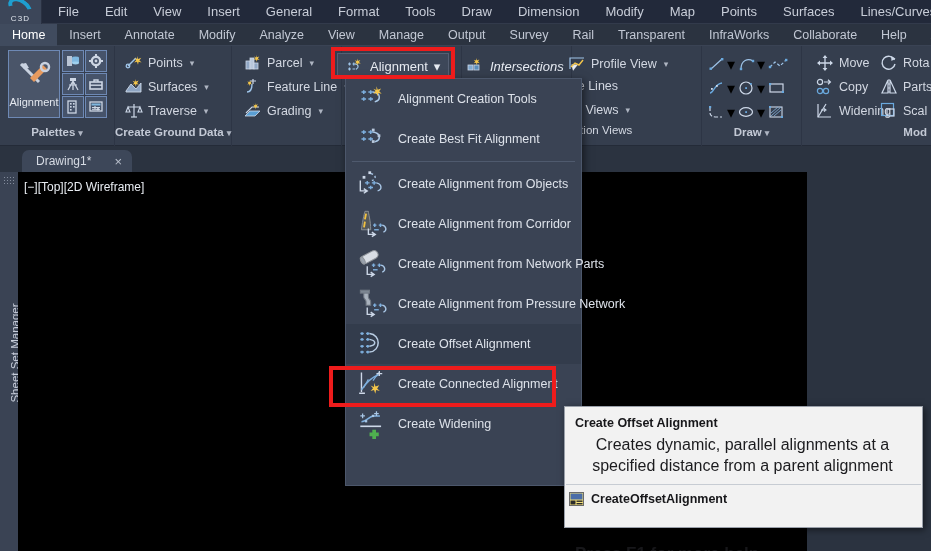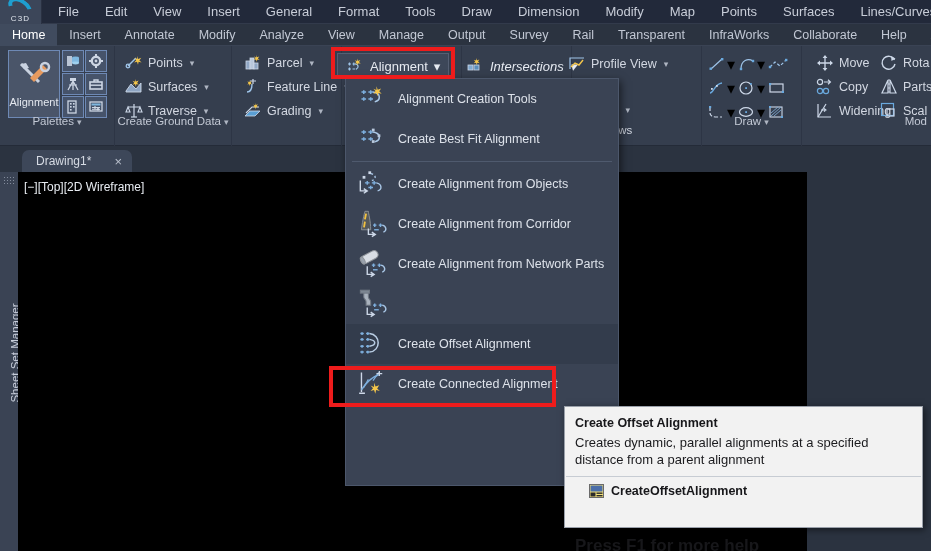--- a/index.html
+++ b/index.html
@@ -55,22 +55,22 @@
   .ribbon {
     position: absolute; left: 0; top: 46px; width: 931px; height: 100px;
     background: #353e4e;
     border-bottom: 1px solid #242b38;
   }
   .panel {
     position: absolute; top: 0; height: 100px;
     border-right: 1px solid #2d3545;
   }
   .panel-title {
-    position: absolute; bottom: 19px; left: 0; width: 100%;
-    text-align: center; font-size: 11.5px; color: #c3c9d5; white-space: nowrap;
+    position: absolute; bottom: 8px; left: 0; width: 100%;
+    text-align: center; font-size: 11.5px; color: #c3c9d5; white-space: nowrap; font-weight: bold;
   }
   .panel-title .car { font-size: 9px; color: #aeb5c2; margin-left: 3px; }
 
   
   #panel-palettes { left: 0; width: 115px; }
   .toolspace-btn {
     position: absolute; left: 8px; top: 4px; width: 52px; height: 68px;
     background: #4a5569; border: 1px solid #6e89b5;
     display: flex; flex-direction: column; align-items: center; justify-content: center;
     cursor: pointer;
@@ -150,21 +150,21 @@
     background-size: 3px 3px;
   }
   .rail-text {
     position: absolute; left: -50px; top: 175px; width: 130px;
     transform: rotate(-90deg);
     color: #c8cedb; font-size: 11.5px; text-align: center; white-space: nowrap;
   }
 
   
   .dropdown {
-    position: absolute; left: 345px; top: 78px; width: 274px; height: 408px;
+    position: absolute; left: 345px; top: 78px; width: 237px; height: 408px;
     background: #3a4354; border: 1px solid #4c576b;
     box-shadow: 2px 3px 8px rgba(0,0,0,0.55);
     z-index: 40;
   }
   .dd-item {
     position: relative; height: 40px; display: flex; align-items: center;
     padding-left: 12px; gap: 10px; cursor: pointer;
   }
   .dd-item .lbl { font-size: 12.5px; color: #dde2ea; white-space: nowrap; }
   .dd-item .ico32 { width: 30px; height: 30px; flex: 0 0 auto; }
@@ -177,23 +177,23 @@
   #redbox-offset { left: 329px; top: 366px; width: 227px; height: 41px; }
 
   
   .tooltip {
     position: absolute; left: 564px; top: 406px; width: 359px; height: 122px;
     background: #f2f2f2; border: 1px solid #9aa0aa;
     box-shadow: 2px 2px 7px rgba(0,0,0,0.5); z-index: 70;
     font-family: "Liberation Sans", sans-serif;
   }
   .tt-title { font-size: 12.5px; font-weight: bold; color: #17171a; padding: 9px 10px 4px 10px; }
-  .tt-desc { font-size: 13px; color: #1b1b1e; padding: 0 12px 8px 10px; line-height: 1.32; }
+  .tt-desc { font-size: 16px; color: #1b1b1e; padding: 0 12px 8px 10px; line-height: 1.32; text-align: center; }
   .tt-rule { height: 1px; background: #c7ccd3; margin: 0 1px; }
-  .tt-cmdrow { display: flex; align-items: center; gap: 7px; padding: 7px 10px 2px 24px; }
+  .tt-cmdrow { display: flex; align-items: center; gap: 7px; padding: 7px 10px 2px 4px; }
   .tt-cmdicon { width: 15px; height: 14px; flex: 0 0 auto; }
   .tt-cmd { font-size: 12.5px; font-weight: bold; color: #17171a; }
   .tt-f1 { font-size: 17px; font-weight: bold; color: #17171a; padding: 4px 10px 0 10px; margin-top: 32px; }
 </style>
 </head>
 <body>
 
 <div id="app">
 
   <div class="menubar">
@@ -656,39 +656,51 @@
         <div class="dd-item">
           <span class="ico32"><svg width="30" height="30" viewBox="0 0 26 26">
               <path d="M3 2 L9 2 L9 7 C9 9 11 9 11 11 L11 14 L7 14 L7 11 C7 9 5 9 5 7 L5 2 Z" fill="#a9b2bd" stroke="#6f7782" stroke-width="0.9"></path>
               <rect x="2" y="1" width="8" height="2.6" fill="#7d8792" stroke="#6f7782" stroke-width="0.8"></rect>
               <path d="M13 14 L16 14 M18 14 L21 14" stroke="#7fb0de" stroke-width="1.2"></path>
               <path d="M14.5 12.6 L14.5 15.6 M19.5 12.6 L19.5 15.6" stroke="#7fb0de" stroke-width="1.2"></path>
               <path d="M21 14 C25 15 25 19 22 20" stroke="#a9c7e6" stroke-width="1.2" fill="none"></path>
               <path d="M14 18 L18 18" stroke="#7fb0de" stroke-width="1.2"></path>
               <path d="M8 16 L8 22 L13 22 M11 20 L14 22 L11 24" stroke="#cdd8e8" stroke-width="1.2" fill="none"></path>
             </svg></span>
+          <span class="lbl">Create Alignment from Pressure Network</span>
         </div>
         <div class="dd-item sel">
           <span class="ico32"><svg width="30" height="30" viewBox="0 0 26 26">
               <path d="M2 4 L5 4 M7 4 L10 4 M2 9 L5 9 M7 9 L10 9 M2 15 L5 15 M7 15 L10 15 M2 20 L5 20 M7 20 L10 20" stroke="#7fb0de" stroke-width="1.3"></path>
               <path d="M3.5 2.8 L3.5 5.2 M8.5 2.8 L8.5 5.2 M3.5 7.8 L3.5 10.2 M8.5 7.8 L8.5 10.2 M3.5 13.8 L3.5 16.2 M8.5 13.8 L8.5 16.2 M3.5 18.8 L3.5 21.2 M8.5 18.8 L8.5 21.2" stroke="#7fb0de" stroke-width="1.3"></path>
               <path d="M10 4 C20 5 20 19 10 20" stroke="#b9cde3" stroke-width="1.3" fill="none"></path>
               <path d="M10 9 C16 10 16 14 10 15" stroke="#b9cde3" stroke-width="1.3" fill="none"></path>
             </svg></span>
           <span class="lbl">Create Offset Alignment</span>
         </div>
         <div class="dd-item">
           <span class="ico32"><svg width="30" height="30" viewBox="0 0 26 26">
               <path d="M3 3 L3 20 M1 21 L6 21" stroke="#cdd8e8" stroke-width="1.2"></path>
               <path d="M3 18 C7 12 12 7 18 5" stroke="#7fb0de" stroke-width="1.3" fill="none"></path>
               <path d="M5 16 L9 9 M13 10 L18 3" stroke="#7fb0de" stroke-width="1.1"></path>
               <path d="M16 4 L21 4 M18.5 1.8 L18.5 6" stroke="#cdd8e8" stroke-width="1.1"></path>
               <path d="M14 12 l1.2 3.2 3.2-1.2 -1.8 2.8 2.3 2.3 -3.2-0.8 -0.7 3.2 -1.1-3.2 -3 0.8 2.1-2.5 -2.1-2.2 3 1.1z" fill="#f4c64a"></path>
             </svg></span>
           <span class="lbl">Create Connected Alignment</span>
+        </div>
+        <div class="dd-item">
+          <span class="ico32"><svg width="30" height="30" viewBox="0 0 26 26">
+              <path d="M2 15 L20 15" stroke="#cdd8e8" stroke-width="1.4"></path>
+              <path d="M3 11 C7 11 9 7 13 6 L19 6" stroke="#7fb0de" stroke-width="1.3" fill="none"></path>
+              <rect x="6" y="9.6" width="2" height="2" fill="#a9c7e6"></rect>
+              <rect x="12" y="5" width="2" height="2" fill="#a9c7e6"></rect>
+              <path d="M4 4 L4 8 M2 6 L6 6 M16 2 L16 6 M14 4 L18 4" stroke="#a9c7e6" stroke-width="1.1"></path>
+              <path d="M14 18 L14 26 M10 22 L18 22" stroke="#4fb04f" stroke-width="3.2"></path>
+            </svg></span>
+          <span class="lbl">Create Widening</span>
         </div>
       </div>
   </div>
 
   <div class="redbox" id="redbox-alignment" style="border-color: rgb(238, 28, 28);"></div>
   <div class="redbox" id="redbox-offset" style="border-color: rgb(238, 28, 28);"></div>
 
   <div class="tooltip">
     <div class="tt-title">Create Offset Alignment</div>
     <div class="tt-desc">Creates dynamic, parallel alignments at a specified distance from a parent alignment</div>

